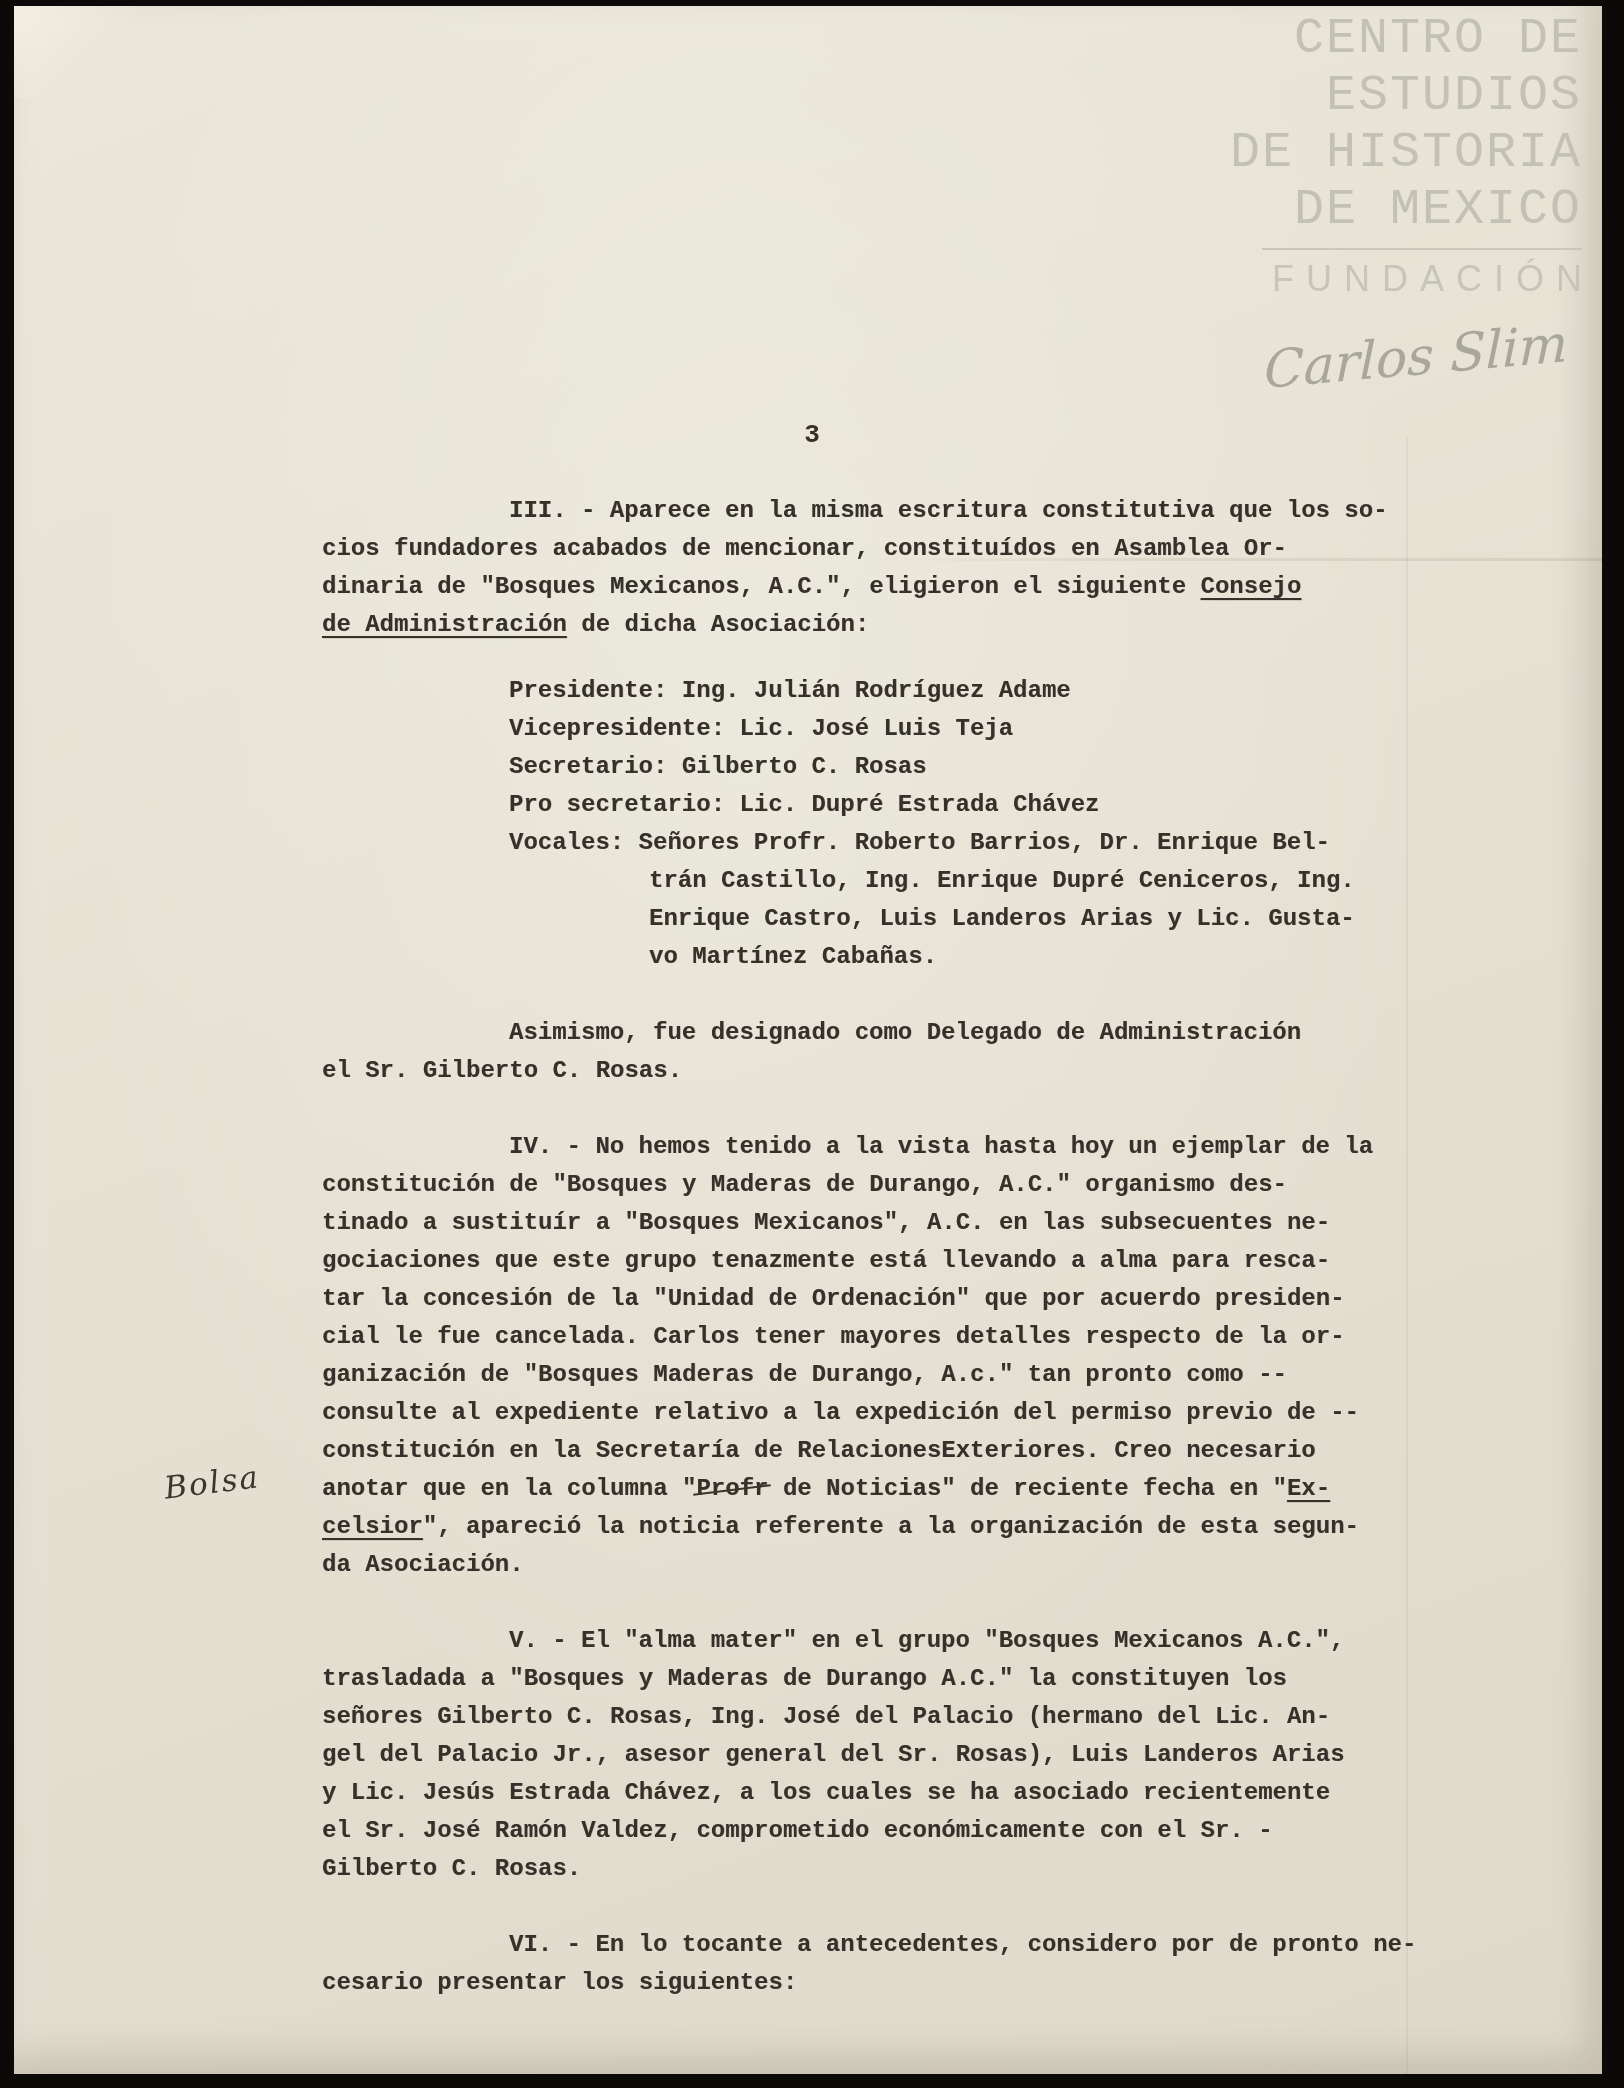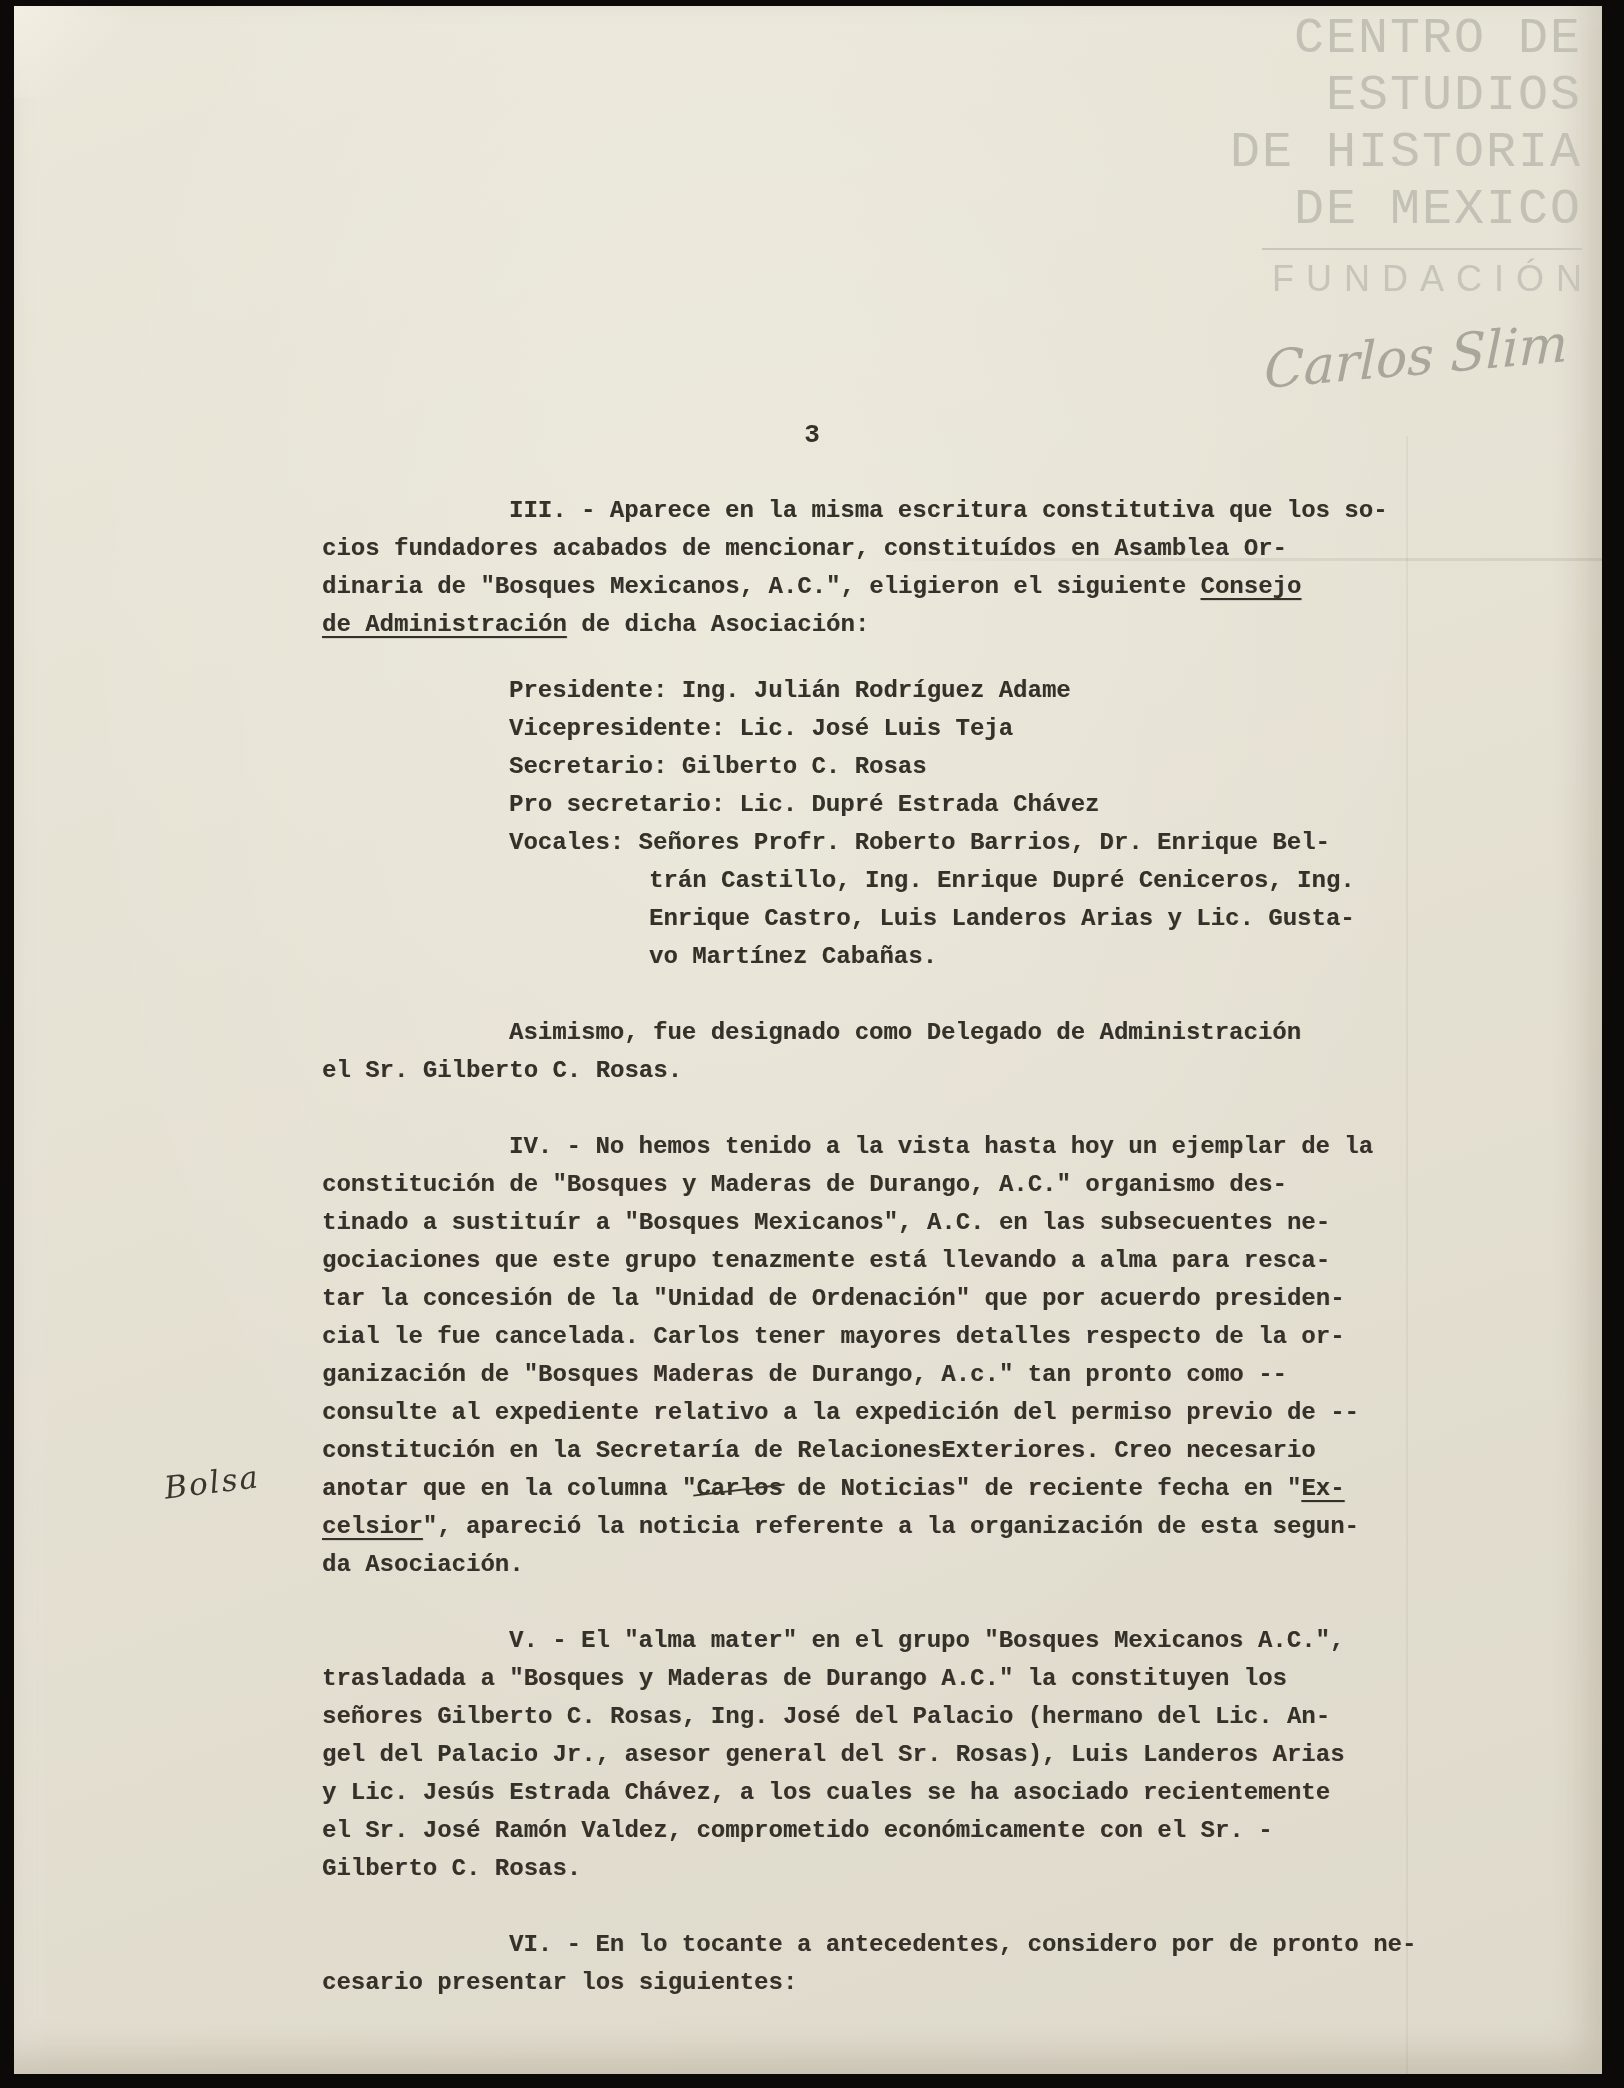--- a/index.html
+++ b/index.html
@@ -168,21 +168,21 @@
     <div class="para">
       <div class="line indent">IV. - No hemos tenido a la vista hasta hoy un ejemplar de la</div>
       <div class="line">constitución de "Bosques y Maderas de Durango, A.C." organismo des-</div>
       <div class="line">tinado a sustituír a "Bosques Mexicanos", A.C. en las subsecuentes ne-</div>
       <div class="line">gociaciones que este grupo tenazmente está llevando a alma para resca-</div>
       <div class="line">tar la concesión de la "Unidad de Ordenación" que por acuerdo presiden-</div>
       <div class="line">cial le fue cancelada. Carlos tener mayores detalles respecto de la or-</div>
       <div class="line">ganización de "Bosques Maderas de Durango, A.c." tan pronto como --</div>
       <div class="line">consulte al expediente relativo a la expedición del permiso previo de --</div>
       <div class="line">constitución en la Secretaría de RelacionesExteriores. Creo necesario</div>
-      <div class="line"><span>anotar que en la columna "</span><span class="st">Carlos</span><span> de Noticias" de reciente fecha en "</span><span class="u">Ex-</span></div>
+      <div class="line"><span>anotar que en la columna "</span><span class="st">Profr</span><span> de Noticias" de reciente fecha en "</span><span class="u">Ex-</span></div>
       <div class="line"><span class="u">celsior</span><span>", apareció la noticia referente a la organización de esta segun-</span></div>
       <div class="line">da Asociación.</div>
     </div>
 
     <div class="para">
       <div class="line indent">V. - El "alma mater" en el grupo "Bosques Mexicanos A.C.",</div>
       <div class="line">trasladada a "Bosques y Maderas de Durango A.C." la constituyen los</div>
       <div class="line">señores Gilberto C. Rosas, Ing. José del Palacio (hermano del Lic. An-</div>
       <div class="line">gel del Palacio Jr., asesor general del Sr. Rosas), Luis Landeros Arias</div>
       <div class="line">y Lic. Jesús Estrada Chávez, a los cuales se ha asociado recientemente</div>

